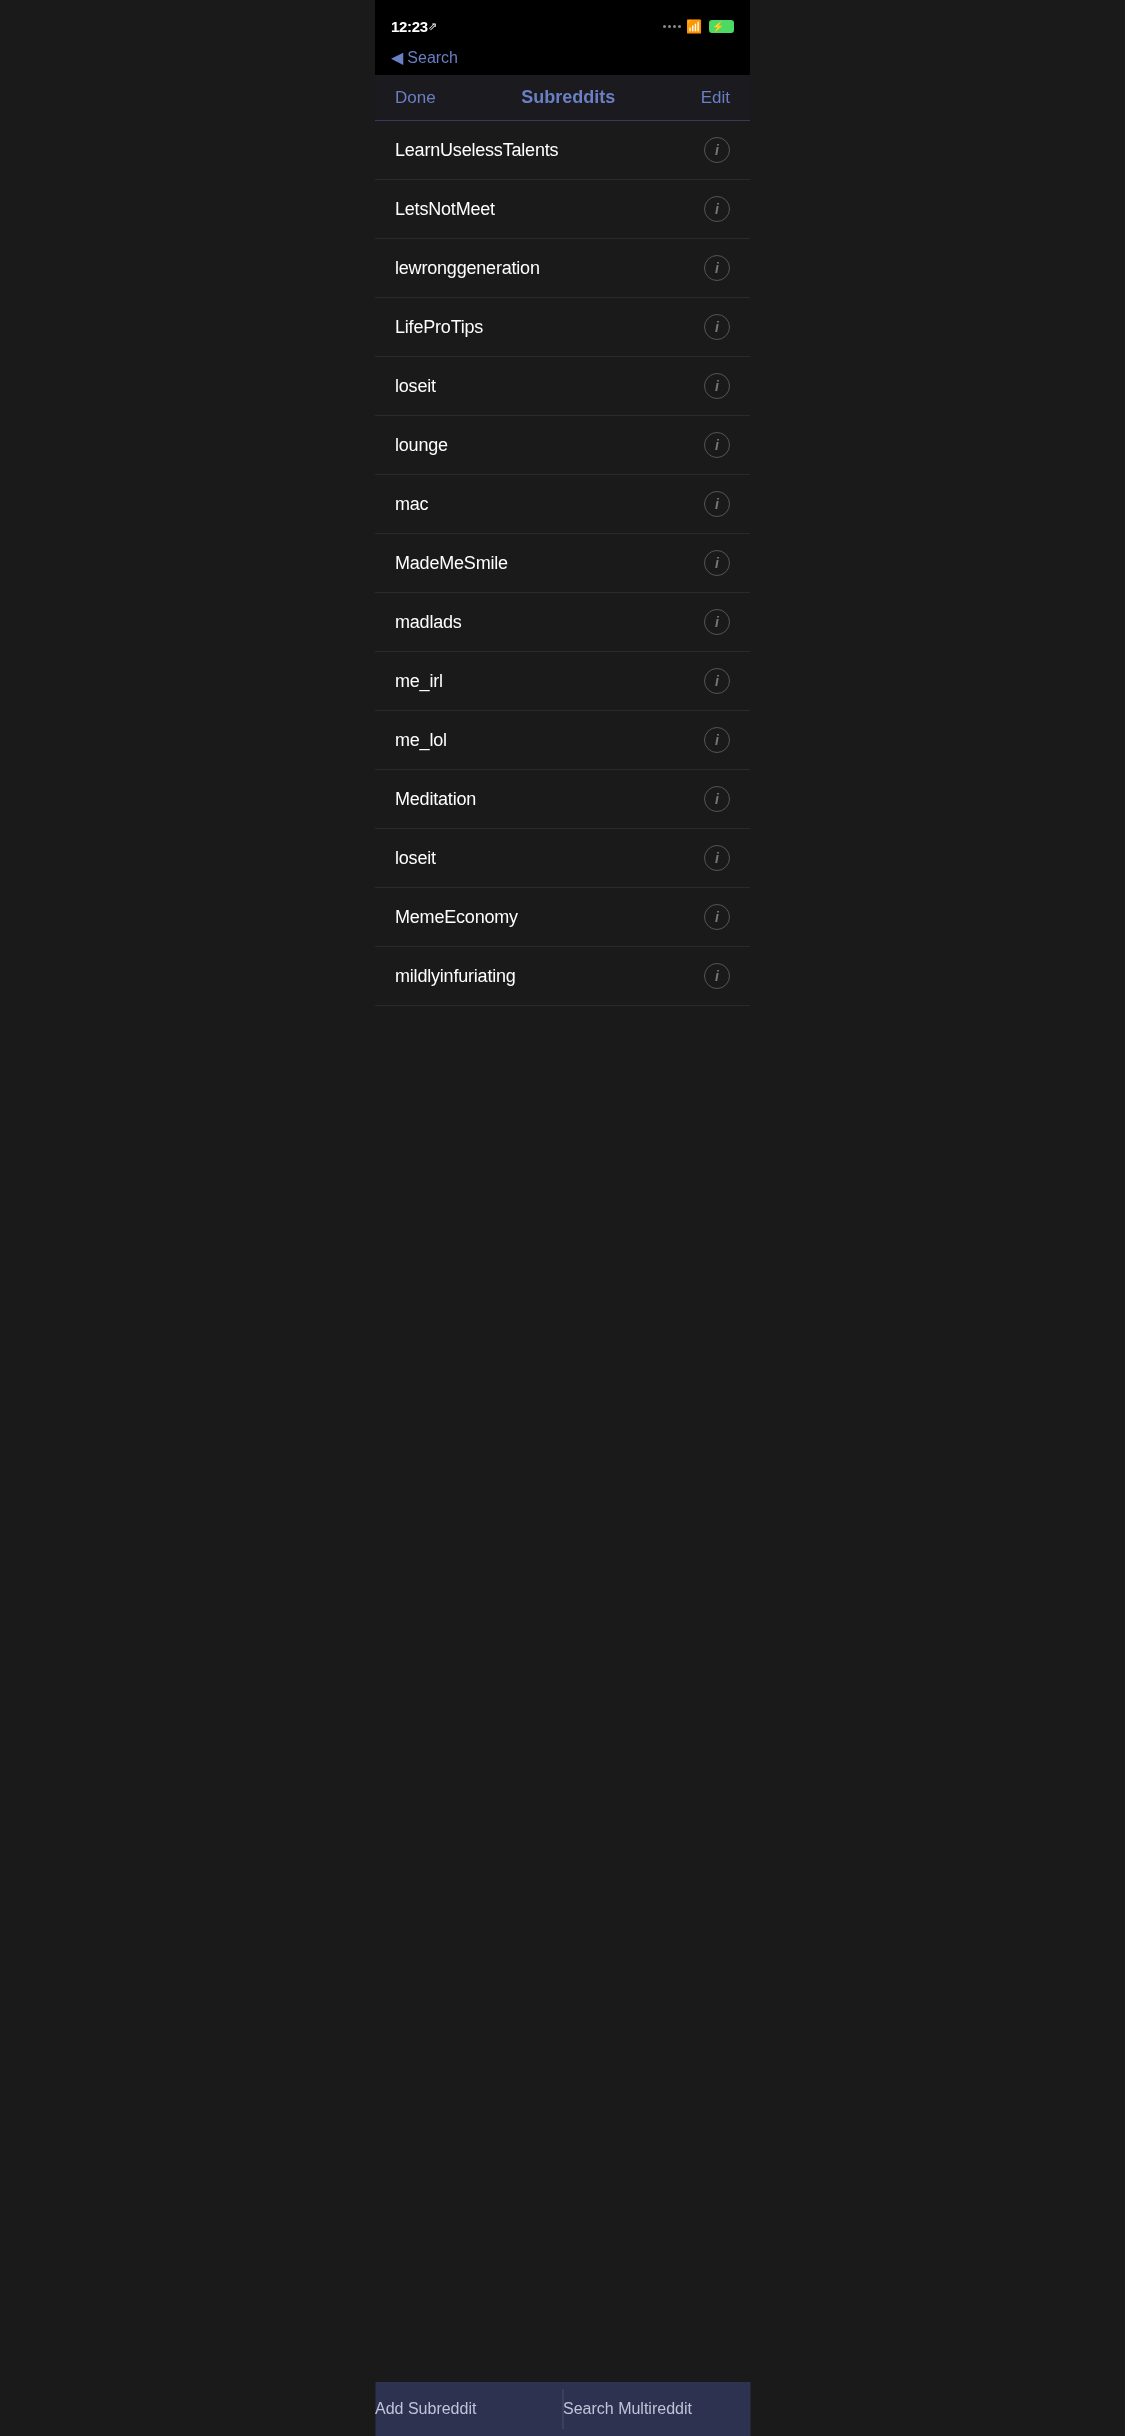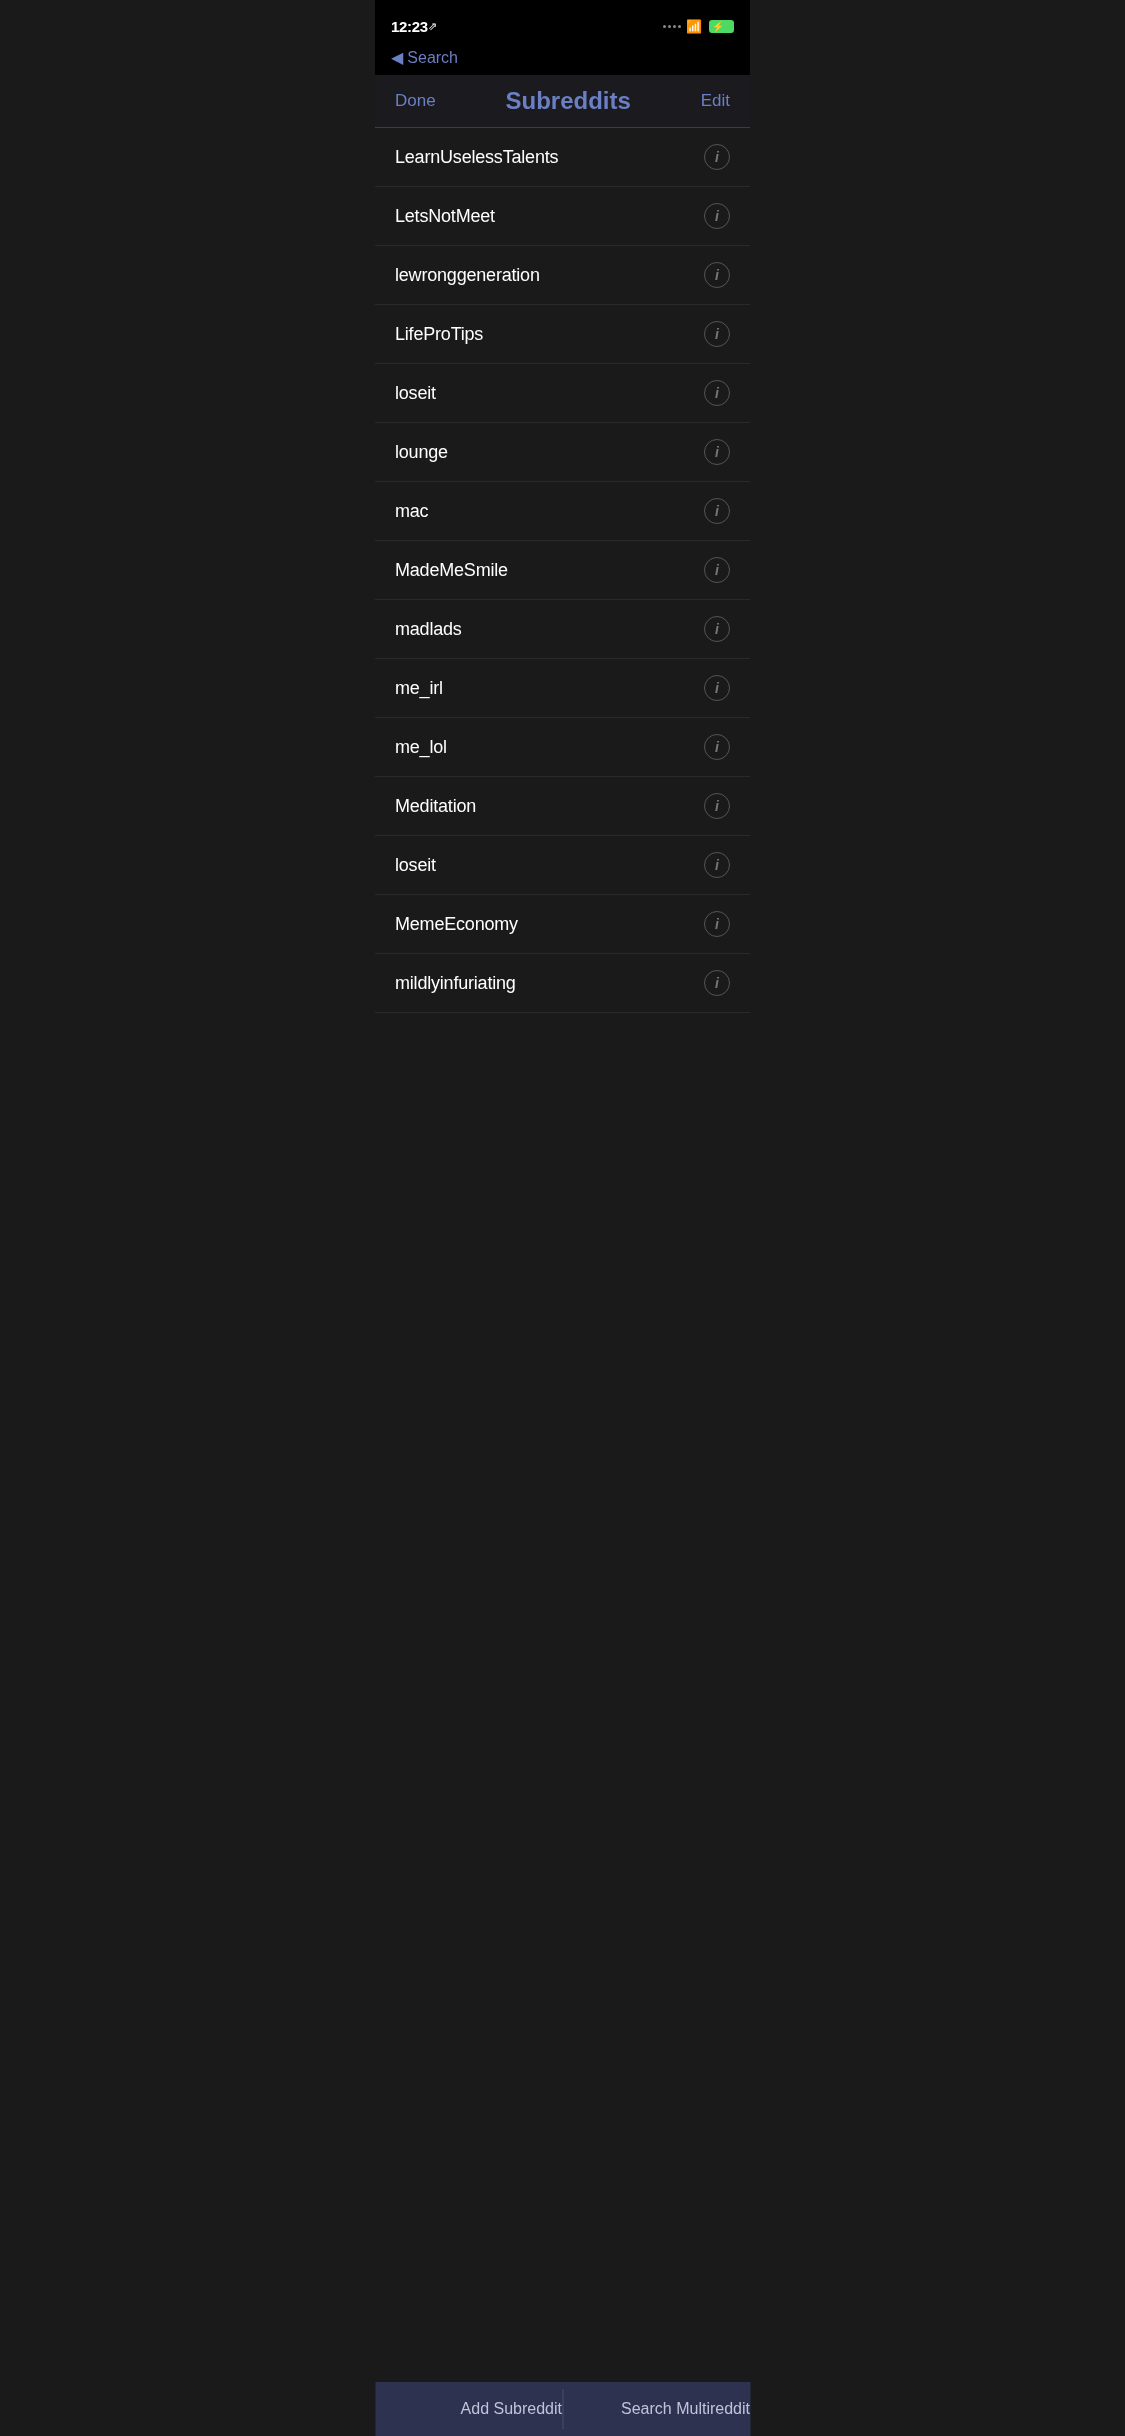--- a/index.html
+++ b/index.html
@@ -114,21 +114,21 @@
     }
 
     .nav-done {
       color: #6b7fc4;
       font-size: 17px;
       cursor: pointer;
     }
 
     .nav-title {
       color: #6b7fc4;
-      font-size: 24px;
+      font-size: 18px;
       font-weight: 700;
     }
 
     .nav-edit {
       color: #6b7fc4;
       font-size: 17px;
       cursor: pointer;
     }
 
     
@@ -175,21 +175,21 @@
       align-items: center;
       position: fixed;
       bottom: 0;
       left: 50%;
       transform: translateX(-50%);
       width: 375px;
     }
 
     .bottom-action {
       flex: 1;
-      text-align: right;
+      text-align: left;
       padding: 18px 0;
       color: #c0c4d8;
       font-size: 16px;
       cursor: pointer;
     }
 
     .bottom-divider {
       width: 1px;
       height: 40px;
       background-color: #4a4f6e;

